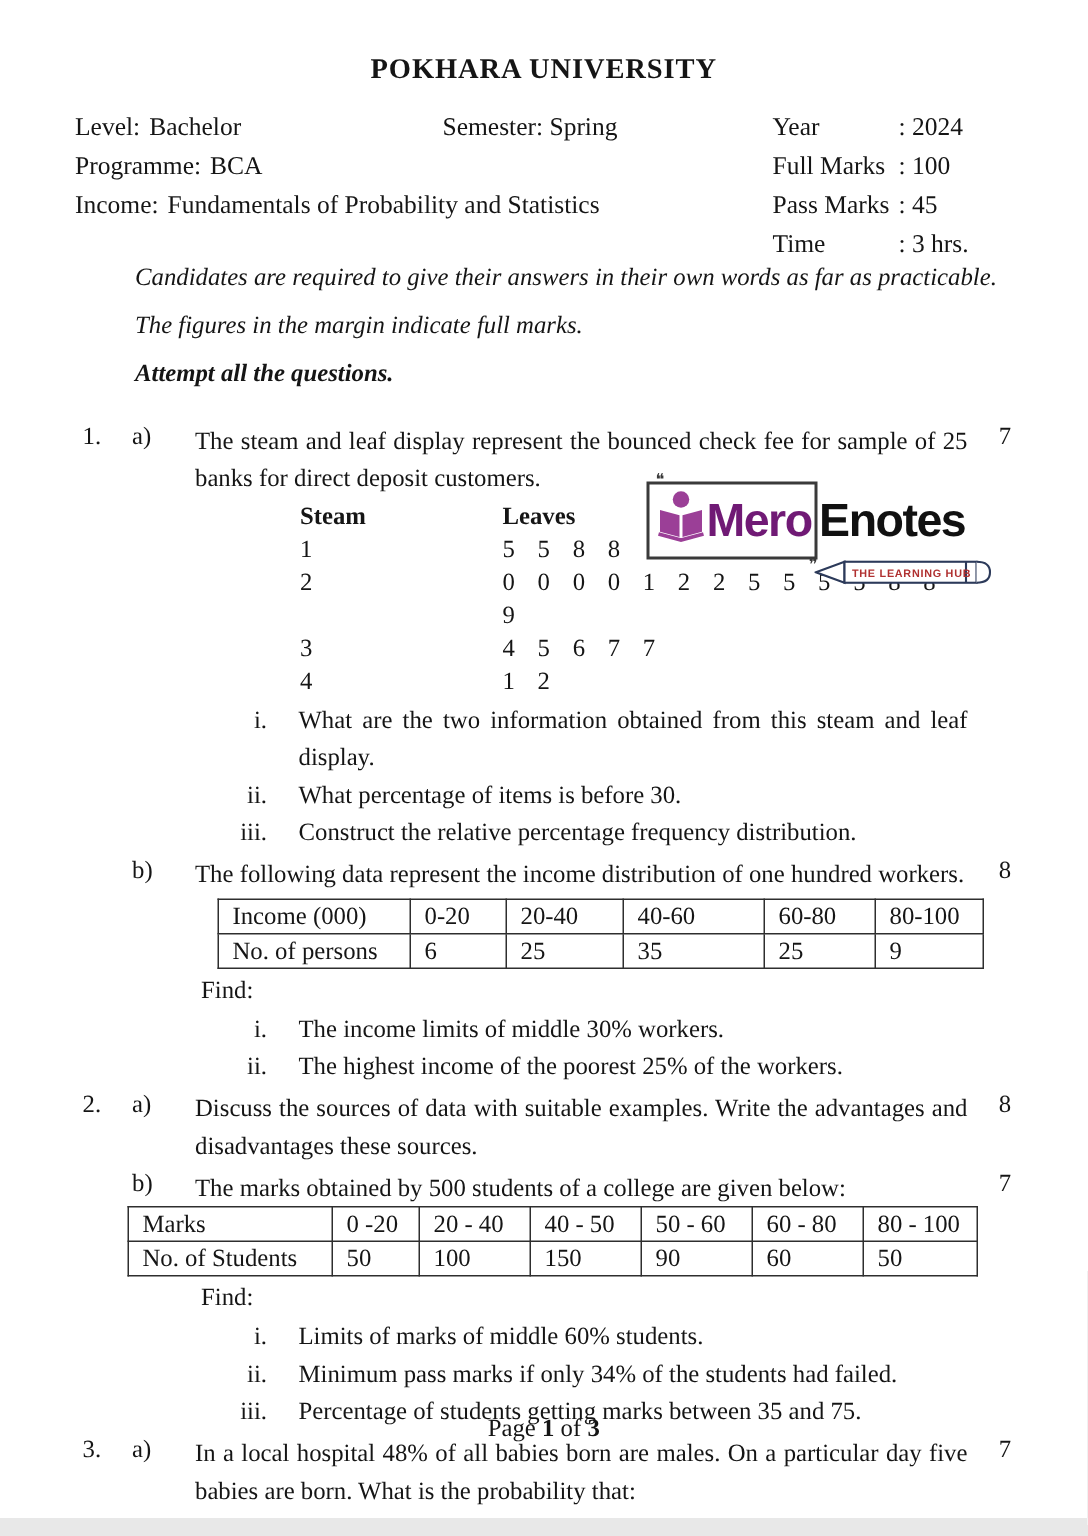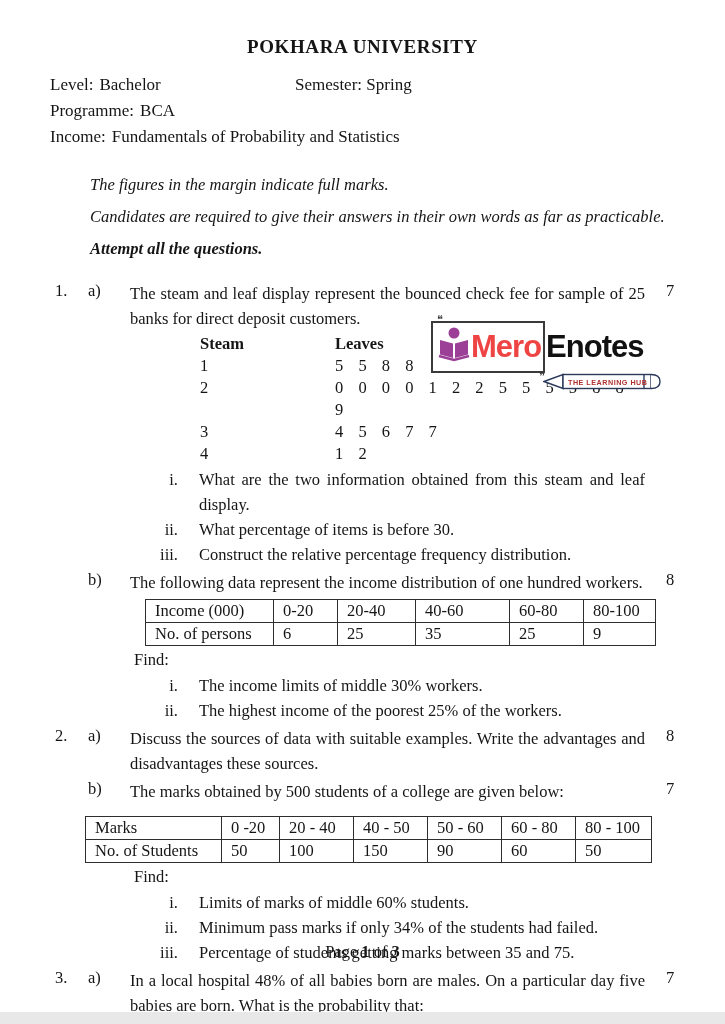--- a/index.html
+++ b/index.html
@@ -38,21 +38,21 @@
   .leaves { word-spacing: 11px; }
   
   .sub { display: grid; grid-template-columns: 48px 1fr; column-gap: 21px; line-height: 25px; }
   .sub-num { text-align: right; }
   .sub-text { text-align: justify; }
   .find-label { margin: 2px 0 1px 4px; line-height: 24px; }
   
   table { border-collapse: collapse; table-layout: fixed; font-size: 16.5px; }
   td { border: 1.5px solid #2e2e2e; padding: 1px 9px; height: 23px; white-space: nowrap; overflow: hidden; }
   .t1 { margin: 4px 0 2px 15px; width: 510px; }
-  .t2 { margin: 12px 0 2px -45px; width: 566px; padding-left: 16px; }
+  .t2 { margin: 0 0 2px -45px; width: 566px; padding-left: 16px; }
   
   .watermark { position: absolute; left: 431px; top: 321px; width: 232px; height: 70px; font-family: "Liberation Sans", sans-serif; }
   .wm-row { display: flex; align-items: center; }
   .wm-box { position: relative; border: 2px solid #3a3a3a; display: flex; align-items: center; padding: 3px 2px 3px 4px; height: 52px; }
   .wm-quote-tl { position: absolute; left: 4px; top: -10px; font-size: 11px; color: #3a3a3a; }
   .wm-quote-br { position: absolute; right: -2px; bottom: -12px; font-size: 11px; color: #3a3a3a; }
   .wm-mero { font-size: 31px; font-weight: bold; letter-spacing: -1px; }
   .wm-enotes { font-size: 31px; font-weight: bold; color: #111; letter-spacing: -1px; margin-left: 1px; }
   .wm-pencil { position: absolute; left: 112px; top: 52px; }
   
@@ -70,25 +70,31 @@
     <div class="hline">
       <span>Level:</span><span class="hval">Bachelor</span>
       <span class="semester"><span>Semester:</span> <span>Spring</span></span>
     </div>
     <div class="hline">
       <span>Programme:</span><span class="hval">BCA</span>
     </div>
     <div class="hline">
       <span>Income:</span><span class="hval">Fundamentals of Probability and Statistics</span>
     </div>
+    <div class="hdr-right">
+      <div><span class="rlabel">Year</span><span>: 2024</span></div>
+      <div><span class="rlabel">Full Marks</span><span>: 100</span></div>
+      <div><span class="rlabel">Pass Marks</span><span>: 45</span></div>
+      <div><span class="rlabel">Time</span><span>: 3 hrs.</span></div>
+    </div>
   </div>
 
   <div class="instructions">
+    <div class="inst">Candidates are required to give their answers in their own words as far as practicable.</div>
     <div class="inst">The figures in the margin indicate full marks.</div>
-    <div class="inst">Candidates are required to give their answers in their own words as far as practicable.</div>
     <div class="inst inst-bold">Attempt all the questions.</div>
   </div>
 
   <div class="questions">
 
     <div class="qrow">
       <div class="qnum">1.</div>
       <div class="qletter">a)</div>
       <div class="qbody">
         <div class="qtext">The steam and leaf display represent the bounced check fee for sample of 25 banks for direct deposit customers.</div>
@@ -254,21 +260,21 @@
       <div class="wm-box">
         <span class="wm-quote-tl">❝</span>
         <span>
           <svg width="34" height="40" viewBox="0 0 34 40">
             <circle cx="17" cy="8" r="5.5" fill="#9b3f97"></circle>
             <path d="M3 15 L16 18.5 L16 33 L3 29.5 Z" fill="#9b3f97"></path>
             <path d="M31 15 L18 18.5 L18 33 L31 29.5 Z" fill="#9b3f97"></path>
             <path d="M2 31 L17 35 L32 31" stroke="#9b3f97" stroke-width="2.5" fill="none"></path>
           </svg>
         </span>
-        <span class="wm-mero" style="color:#ef4444">Mero</span>
+        <span class="wm-mero" style="color:#701a75">Mero</span>
         <span class="wm-quote-br">❞</span>
       </div>
       <span class="wm-enotes">Enotes</span>
     </div>
     <div class="wm-pencil">
       <svg width="118" height="17" viewBox="0 0 118 17">
         <polygon points="1,8.5 20,1.5 20,15.5" fill="#ffffff" stroke="#2c3a5a" stroke-width="1.4"></polygon>
         <rect x="20" y="1.5" width="88" height="14" fill="#ffffff" stroke="#2c3a5a" stroke-width="1.4"></rect>
         <line x1="101" y1="1.5" x2="101" y2="15.5" stroke="#2c3a5a" stroke-width="1.4"></line>
         <path d="M108 1.5 Q117 1.5 117 8.5 Q117 15.5 108 15.5" fill="#ffffff" stroke="#2c3a5a" stroke-width="1.4"></path>

